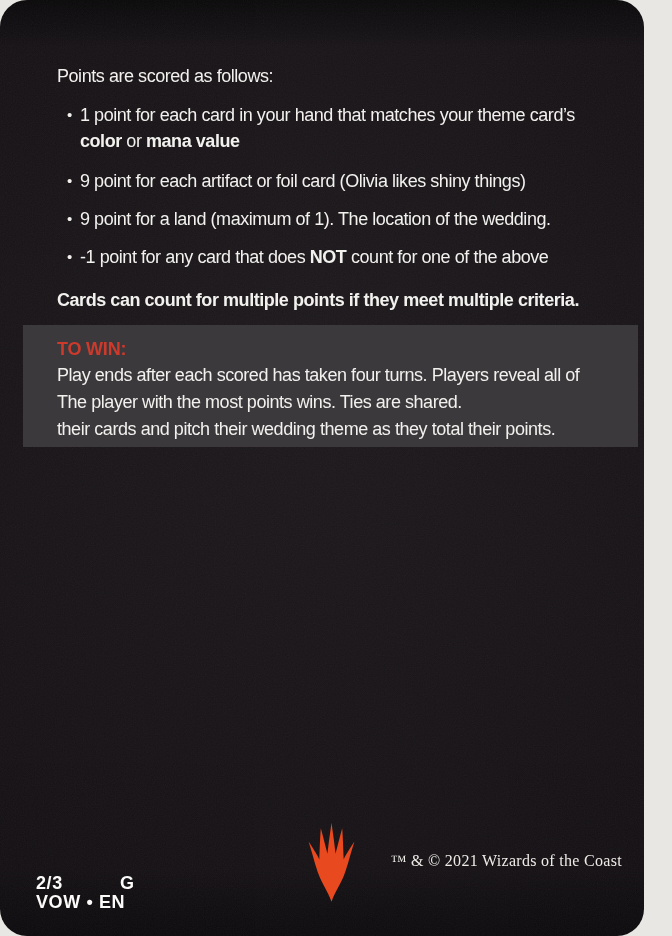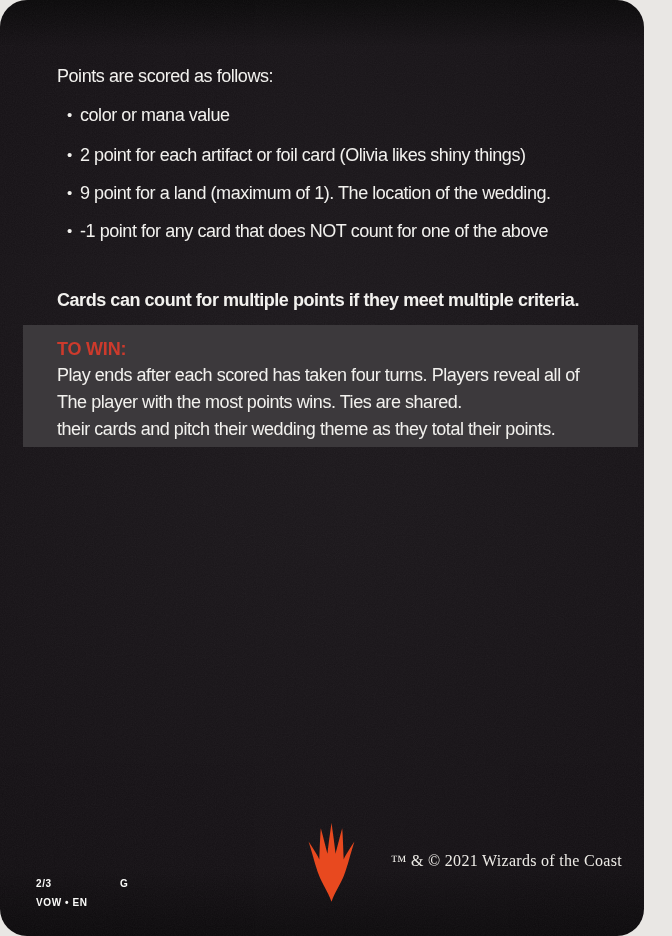--- a/index.html
+++ b/index.html
@@ -13,21 +13,21 @@
     background:
       linear-gradient(180deg, #0b0a0b 0%, rgba(11,10,11,0) 5%),
       linear-gradient(0deg, #0d0b0d 0%, rgba(13,11,13,0) 7%),
       radial-gradient(130% 95% at 50% 40%, #1d191d 0%, #161216 55%, #0f0d0f 100%);
     color:#f2f1ee;
   }
 
   .grain { position:absolute; inset:0; width:100%; height:100%; opacity:.055; pointer-events:none; }
 
   .txt { font-size:18px; letter-spacing:-0.45px; line-height:26px; color:#f2f1ee; }
-  .b { font-weight:normal; }
+  .b { font-weight:bold; }
   .nowrap { white-space:nowrap; }
 
   .intro { position:absolute; top:63px; left:57px; }
 
   .points-list { position:absolute; top:102px; left:57px; width:582px; list-style:none; }
   .point { display:flex; margin-bottom:12px; padding-left:10px; }
   .point:first-child { margin-bottom:14px; }
   .bullet { flex:none; width:13px; font-size:15px; line-height:26px; color:#f2f1ee; }
   .li-body { flex:1; }
 
@@ -35,21 +35,21 @@
 
   .towin-box {
     position:absolute; top:325px; left:23px; width:615px; height:122px;
     background:#3c393c; padding:11px 22px 0 34px;
   }
   .towin-label { color:#cd3a2c; font-weight:bold; font-size:18px; letter-spacing:-0.2px; line-height:26px; }
   .towin-line { line-height:27px; }
 
   .collector {
     position:absolute; left:36px; top:874px; color:#fbfbf9;
-    font-weight:bold; font-size:10px; letter-spacing:0.6px; line-height:19px;
+    font-weight:bold; font-size:18px; letter-spacing:0.6px; line-height:19px;
   }
   .collector-row1 { display:flex; }
   .collector-number { width:84px; }
 
   .pw-symbol { position:absolute; left:305px; top:821px; width:53px; height:82px; }
 
   .legal {
     position:absolute; right:22px; top:852px; color:#edebe6;
     font-family:"Liberation Serif", serif; font-size:16px; letter-spacing:0.3px;
   }
@@ -68,27 +68,28 @@
       <rect width="100%" height="100%" filter="url(#noiseF)"></rect>
     </svg>
 
     <p class="txt intro nowrap">Points are scored as follows:</p>
 
     <ul class="points-list">
 
       <li class="point">
         <span class="bullet">•</span>
         <div class="li-body">
+          <div class="txt nowrap">1 point for each card in your hand that matches your theme card’s</div>
           <div class="txt nowrap"><span class="b">color</span><span> or </span><span class="b">mana value</span></div>
         </div>
       </li>
 
       <li class="point">
         <span class="bullet">•</span>
-        <div class="li-body txt nowrap">2 point for each artifact or foil card (Olivia likes shiny things)</div>
+        <div class="li-body txt nowrap">9 point for each artifact or foil card (Olivia likes shiny things)</div>
       </li>
 
       <li class="point">
         <span class="bullet">•</span>
         <div class="li-body txt nowrap">9 point for a land (maximum of 1). The location of the wedding.</div>
       </li>
 
       <li class="point">
         <span class="bullet">•</span>
         <div class="li-body txt nowrap"><span>-1 point for any card that does </span><span class="b">NOT</span><span> count for one of the above</span></div>

